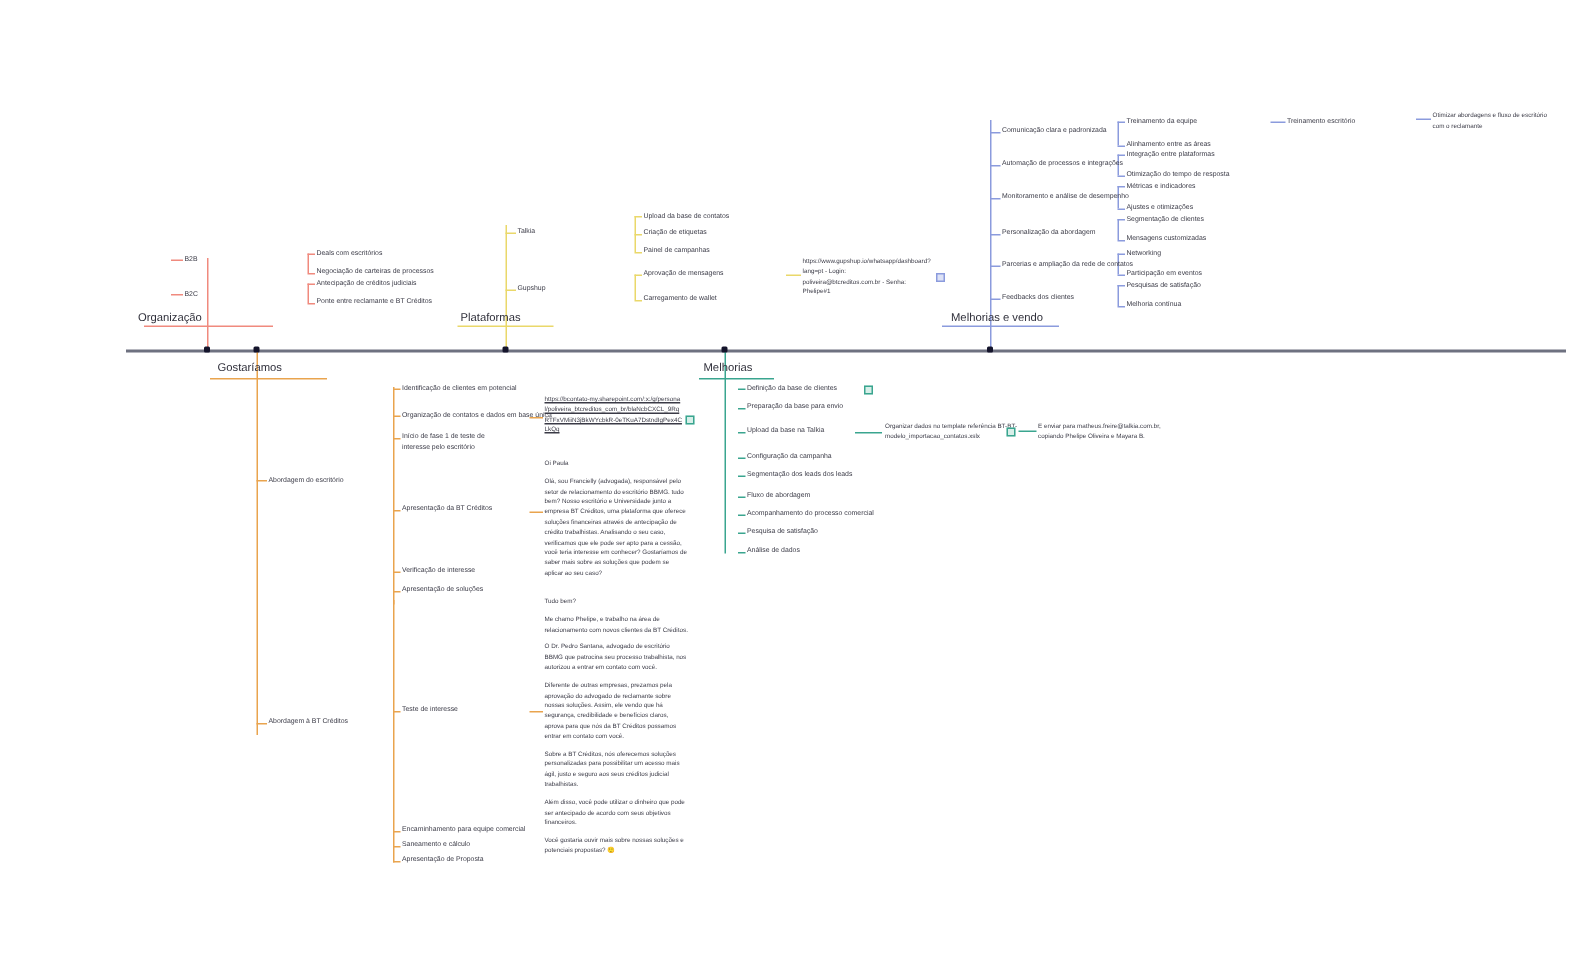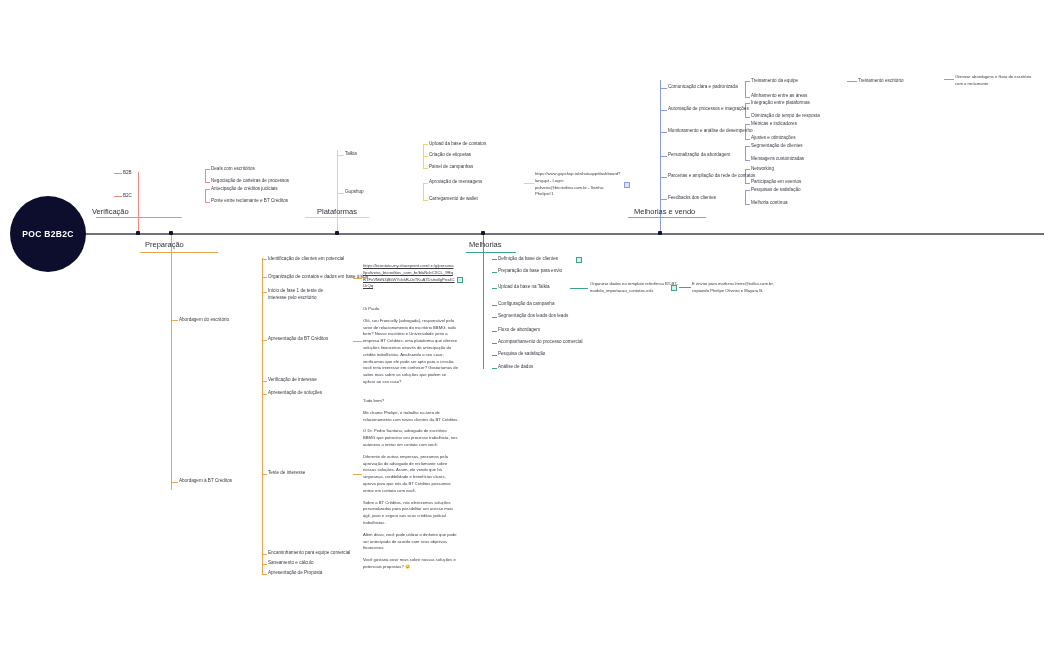--- a/index.html
+++ b/index.html
@@ -65,34 +65,31 @@
   .textblock p{margin:0 0 5px 0;}
   .emoji{color:#e0803a;}
 
   a.plain{color:#3a3a46;text-decoration:underline;word-break:break-all;}
 </style>
 </head>
 <body>
 
 <div class="canvas">
 
-  <div class="root-node">
-    <span>POC B2B2C</span>
-  </div>
 
   <div class="spine"></div>
   <div class="spine-dot" style="left:138px;top:233px"></div>
   <div class="spine-dot" style="left:171px;top:233px"></div>
   <div class="spine-dot" style="left:337px;top:233px"></div>
   <div class="spine-dot" style="left:483px;top:233px"></div>
   <div class="spine-dot" style="left:660px;top:233px"></div>
 
   <div class="trunk" style="left:138px;top:172px;height:61px;background:#f08a7e"></div>
   <div class="branch-underline" style="left:96px;top:217px;width:86px;background:#f08a7e"></div>
-  <div class="branch-label" style="left:92px;top:207px">Verificação</div>
+  <div class="branch-label" style="left:92px;top:207px">Organização</div>
 
   <div class="h-tick" style="left:114px;top:173px;width:8px;background:#f08a7e"></div>
   <div class="leaf" style="left:123px;top:170px">B2B</div>
 
   <div class="h-tick" style="left:114px;top:196px;width:8px;background:#f08a7e"></div>
   <div class="leaf" style="left:123px;top:193px">B2C</div>
 
   <div class="v-rail" style="left:205px;top:169px;height:13px;background:#f08a7e"></div>
   <div class="h-tick" style="left:205px;top:169px;width:5px;background:#f08a7e"></div>
   <div class="leaf" style="left:211px;top:166px">Deals com escritórios</div>
@@ -100,21 +97,21 @@
   <div class="leaf" style="left:211px;top:178px">Negociação de carteiras de processos</div>
 
   <div class="v-rail" style="left:205px;top:189px;height:13px;background:#f08a7e"></div>
   <div class="h-tick" style="left:205px;top:189px;width:5px;background:#f08a7e"></div>
   <div class="leaf" style="left:211px;top:186px">Antecipação de créditos judiciais</div>
   <div class="h-tick" style="left:205px;top:202px;width:5px;background:#f08a7e"></div>
   <div class="leaf" style="left:211px;top:198px">Ponte entre reclamante e BT Créditos</div>
 
   <div class="trunk" style="left:171px;top:233px;height:257px;background:#e9a44e"></div>
   <div class="branch-underline" style="left:140px;top:252px;width:78px;background:#e9a44e"></div>
-  <div class="branch-label" style="left:145px;top:240px">Preparação</div>
+  <div class="branch-label" style="left:145px;top:240px">Gostaríamos</div>
 
   <div class="h-tick" style="left:171px;top:320px;width:7px;background:#e9a44e"></div>
   <div class="leaf" style="left:179px;top:317px">Abordagem do escritório</div>
 
   <div class="h-tick" style="left:171px;top:482px;width:7px;background:#e9a44e"></div>
   <div class="leaf" style="left:179px;top:478px">Abordagem à BT Créditos</div>
 
   <div class="v-rail" style="left:262px;top:258px;height:145px;background:#e9a44e"></div>
 
   <div class="h-tick" style="left:262px;top:259px;width:5px;background:#e9a44e"></div>
@@ -168,21 +165,21 @@
     <p>O Dr. Pedro Santana, advogado de escritório BBMG que patrocina seu processo trabalhista, nos autorizou a entrar em contato com você.</p>
     <p>Diferente de outras empresas, prezamos pela aprovação do advogado de reclamante sobre nossas soluções. Assim, ele vendo que há segurança, credibilidade e benefícios claros, aprova para que nós da BT Créditos possamos entrar em contato com você.</p>
     <p>Sobre a BT Créditos, nós oferecemos soluções personalizadas para possibilitar um acesso mais ágil, justo e seguro aos seus créditos judicial trabalhistas.</p>
     <p>Além disso, você pode utilizar o dinheiro que pode ser antecipado de acordo com seus objetivos financeiros.</p>
     <p><span>Você gostaria ouvir mais sobre nossas soluções e potenciais propostas?</span>
        <span class="emoji">🙂</span></p>
   </div>
 
   <div class="trunk" style="left:337px;top:150px;height:83px;background:#ead86a"></div>
   <div class="branch-underline" style="left:305px;top:217px;width:64px;background:#ead86a"></div>
-  <div class="branch-label" style="left:317px;top:207px">Plataformas</div>
+  <div class="branch-label" style="left:307px;top:207px">Plataformas</div>
 
   <div class="h-tick" style="left:337px;top:155px;width:7px;background:#ead86a"></div>
   <div class="leaf" style="left:345px;top:151px">Talkia</div>
 
   <div class="h-tick" style="left:337px;top:193px;width:7px;background:#ead86a"></div>
   <div class="leaf" style="left:345px;top:189px">Gupshup</div>
 
   <div class="v-rail" style="left:423px;top:144px;height:24px;background:#ead86a"></div>
   <div class="h-tick" style="left:423px;top:144px;width:5px;background:#ead86a"></div>
   <div class="leaf" style="left:429px;top:141px">Upload da base de contatos</div>

